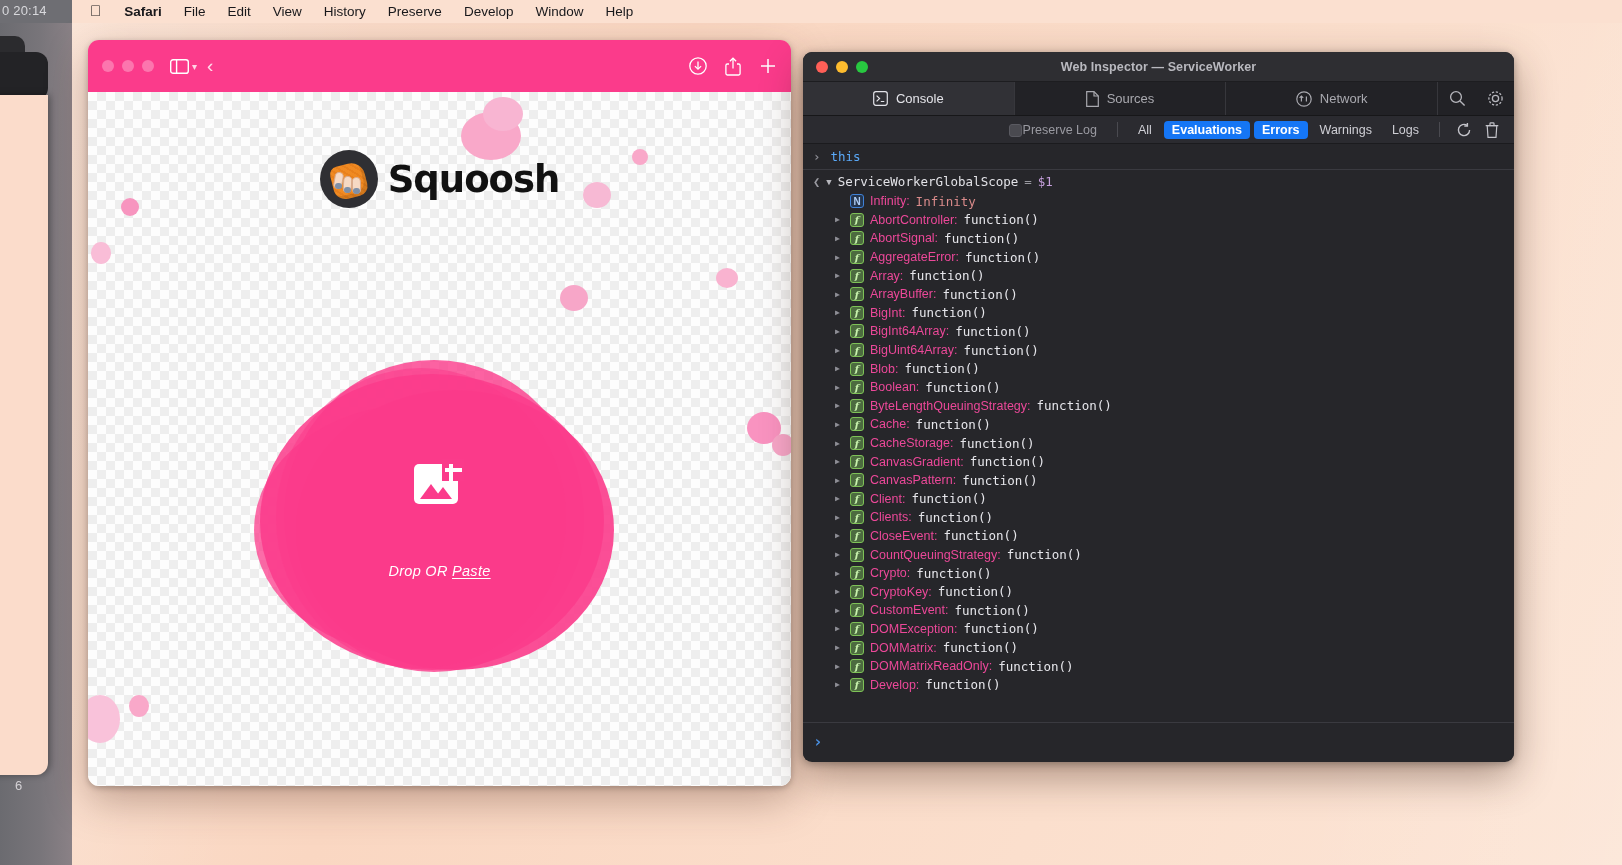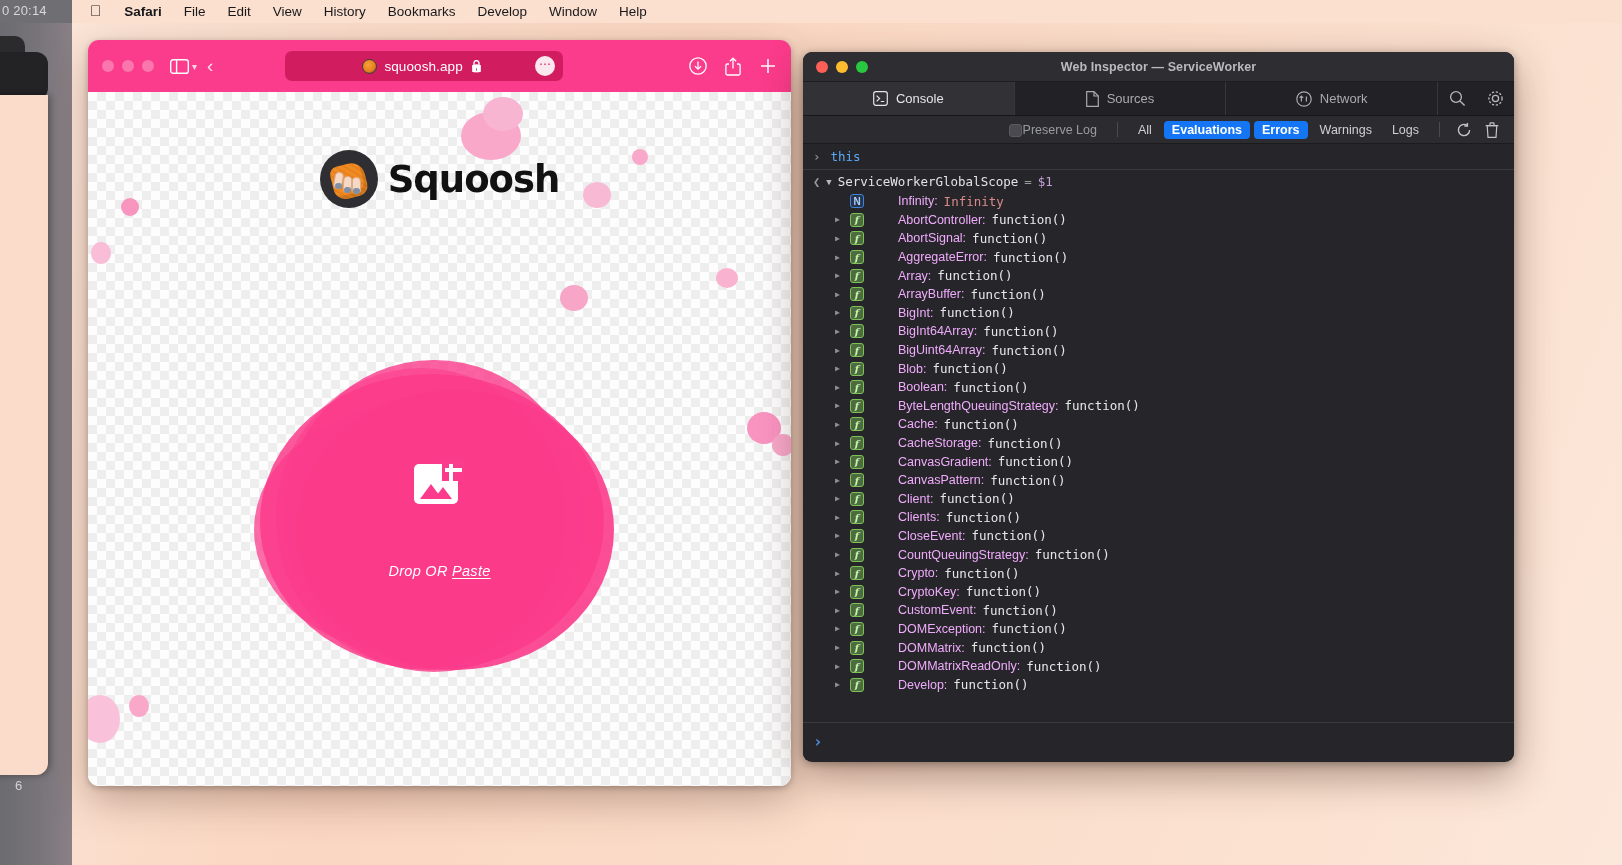--- a/index.html
+++ b/index.html
@@ -256,21 +256,21 @@
     padding-left: 32px; font-family: "DejaVu Sans Mono", monospace; font-size: 12.5px;
   }
   .prop-row .disc { width: 9px; color: #8e8e96; font-size: 8px; }
   .badge {
     width: 14px; height: 14px; border-radius: 3px; flex: 0 0 auto;
     display: flex; align-items: center; justify-content: center;
     font-size: 10px; font-weight: bold; font-family: "DejaVu Serif", serif;
   }
   .badge.f { background: #4c6b3f; border: 1px solid #7ec257; color: #c9f3ae; font-style: italic; }
   .badge.n { background: #24354e; border: 1px solid #3f82d8; color: #aecdf5; font-family: "Liberation Sans", sans-serif; font-style: normal; }
-  .prop-name { color: #f0abfc; font-family: "Liberation Sans", sans-serif; font-size: 12.5px; margin-left: 28px; }
+  .prop-name { color: #ec4899; font-family: "Liberation Sans", sans-serif; font-size: 12.5px; }
   .prop-val { color: #e6e6eb; }
   .prop-val.num { color: #d98a8a; }
   #console-prompt {
     height: 38px; border-top: 1px solid #3a3a40; background: #26262a;
     display: flex; align-items: center; padding-left: 10px;
   }
   #console-prompt .chev { color: #4a90e2; font-weight: bold; font-family: "DejaVu Sans Mono", monospace; }
 </style>
 </head>
 <body>
@@ -286,21 +286,21 @@
   <div class="bg-dock-digit">6</div>
 </div>
 
 <div id="menubar">
   <span class="apple"></span>
   <span class="mi bold">Safari</span>
   <span class="mi">File</span>
   <span class="mi">Edit</span>
   <span class="mi">View</span>
   <span class="mi">History</span>
-  <span class="mi">Bookmarks</span>
+  <span class="mi">Preserve</span>
   <span class="mi">Develop</span>
   <span class="mi">Window</span>
   <span class="mi">Help</span>
 </div>
 
 <div id="safari">
 
   <div id="safari-toolbar">
     <div class="traffic">
       <span class="tl"></span>
@@ -309,26 +309,20 @@
     </div>
     <span class="tb-icon sidebar-btn">
       <svg width="19" height="15" viewBox="0 0 19 15">
           <rect x="0.7" y="0.7" width="17.6" height="13.6" rx="2.4" fill="none" stroke="#fff" stroke-width="1.4"></rect>
           <line x1="6.6" y1="0.7" x2="6.6" y2="14.3" stroke="#fff" stroke-width="1.4"></line>
         </svg>
     </span>
     <span class="tb-icon chev-sm">▾</span>
     <span class="tb-icon back-btn">‹</span>
 
-    <div id="urlbar">
-      <span class="favicon"></span>
-      <span class="urltext">squoosh.app</span>
-      <span class="lock">🔒</span>
-      <span class="dots">⋯</span>
-    </div>
 
     <div class="tb-right">
       <span class="tb-icon">
         <svg width="18" height="18" viewBox="0 0 18 18">
             <circle cx="9" cy="9" r="8.2" fill="none" stroke="#fff" stroke-width="1.3"></circle>
             <line x1="9" y1="4.4" x2="9" y2="12" stroke="#fff" stroke-width="1.3"></line>
             <polyline points="5.9,9.1 9,12.2 12.1,9.1" fill="none" stroke="#fff" stroke-width="1.3"></polyline>
           </svg>
       </span>
       <span class="tb-icon">

